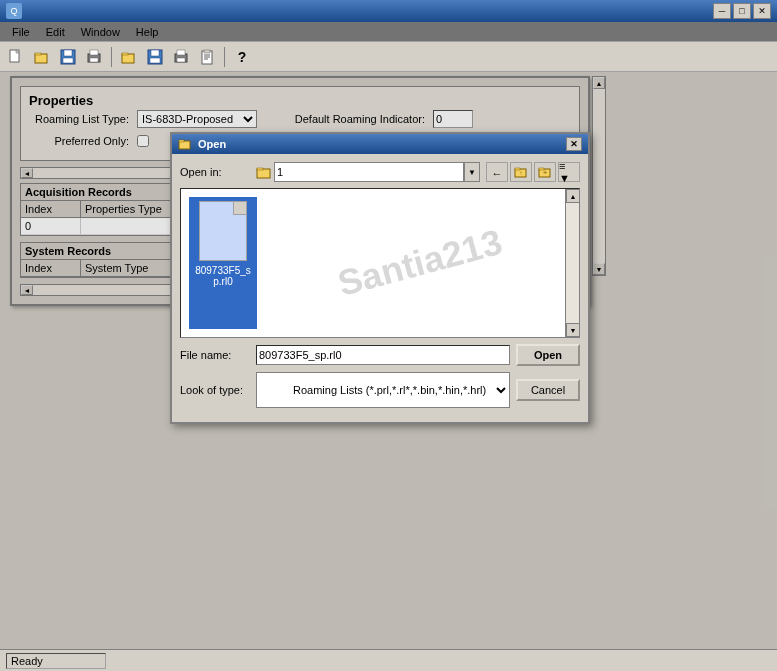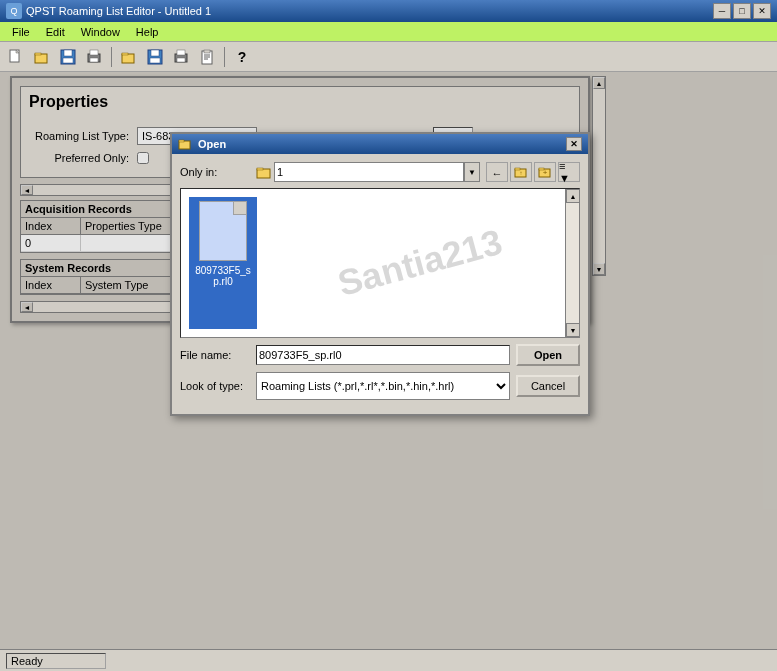--- a/index.html
+++ b/index.html
@@ -49,21 +49,21 @@
       display: flex;
       align-items: center;
       justify-content: center;
       font-size: 9px;
       color: #000;
       cursor: pointer;
     }
 
     
     .menu-bar {
-      background: #bef264;
+      background: #737373;
       height: 20px;
       display: flex;
       align-items: center;
       padding: 0 4px;
       border-bottom: 1px solid #a0a0a0;
     }
     .menu-item {
       padding: 2px 8px;
       cursor: pointer;
       font-size: 11px;
@@ -148,23 +148,23 @@
     }
 
     
     .properties-group {
       background: #e8e4dc;
       border: 1px solid #808080;
       padding: 6px 8px;
       margin-bottom: 6px;
     }
     .properties-title {
-      font-size: 16px;
+      font-size: 13px;
       font-weight: bold;
-      margin-bottom: 16px;
+      margin-bottom: 2px;
     }
     .properties-row {
       display: flex;
       align-items: center;
       margin-bottom: 4px;
       gap: 8px;
     }
     .prop-label {
       font-size: 11px;
       min-width: 100px;
@@ -475,21 +475,20 @@
     }
   </style>
 </head>
 <body>
 
 <div class="title-bar">
   <div class="title-bar-left">
     <div class="title-bar-icon">
       <span style="font-size:9px;color:white;">Q</span>
     </div>
-    <span>QPST Roaming List Editor - Untitled 1</span>
   </div>
   <div class="title-bar-controls">
     <div class="title-btn">─</div>
     <div class="title-btn">□</div>
     <div class="title-btn">✕</div>
   </div>
 </div>
 
 <div class="menu-bar">
   <span class="menu-item">File</span>
@@ -636,21 +635,21 @@
           <rect x="1" y="3" width="5" height="2" fill="#f4d060" stroke="#806000" stroke-width="0.5"></rect>
         </svg>
         <span>Open</span>
       </div>
       <div class="dialog-close">✕</div>
     </div>
 
     <div class="dialog-content">
 
       <div class="dialog-row">
-        <span class="dialog-label">Only in:</span>
+        <span class="dialog-label">Open in:</span>
         <div class="lookin-combo">
           <div style="display:flex;align-items:center;margin-right:2px;">
             <svg width="16" height="14" viewBox="0 0 16 14">
               <rect x="1" y="4" width="13" height="9" fill="#f4d060" stroke="#806000" stroke-width="1"></rect>
               <rect x="1" y="3" width="6" height="2" fill="#f4d060" stroke="#806000" stroke-width="0.5"></rect>
             </svg>
           </div>
           <input class="lookin-input" type="text" value="1" style="">
           <div class="lookin-arrow">▼</div>
         </div>
@@ -692,21 +691,21 @@
       </div>
 
       <div class="dialog-row filename-row">
         <span class="dialog-label">File name:</span>
         <input type="text" value="809733F5_sp.rl0" style="flex: 1 1 0%; height: 20px; font-size: 11px; border: 1px inset rgb(128, 128, 128); background: white; padding: 0px 2px;">
         <div class="dialog-action-btn default-btn">Open</div>
       </div>
 
       <div class="dialog-row filetype-row">
         <span class="dialog-label">Look of type:</span>
-        <select style="flex:1;height:28px;font-size:11px;border:1px solid #808080;background:white;">
+        <select style="flex:1;height:36px;font-size:11px;border:1px solid #808080;background:white;padding-left:32px;">
           <option>Roaming Lists (*.prl,*.rl*,*.bin,*.hin,*.hrl)</option>
         </select>
         <div class="dialog-action-btn">Cancel</div>
       </div>
     </div>
   </div>
 
 </div>
 
 <div class="status-bar">

